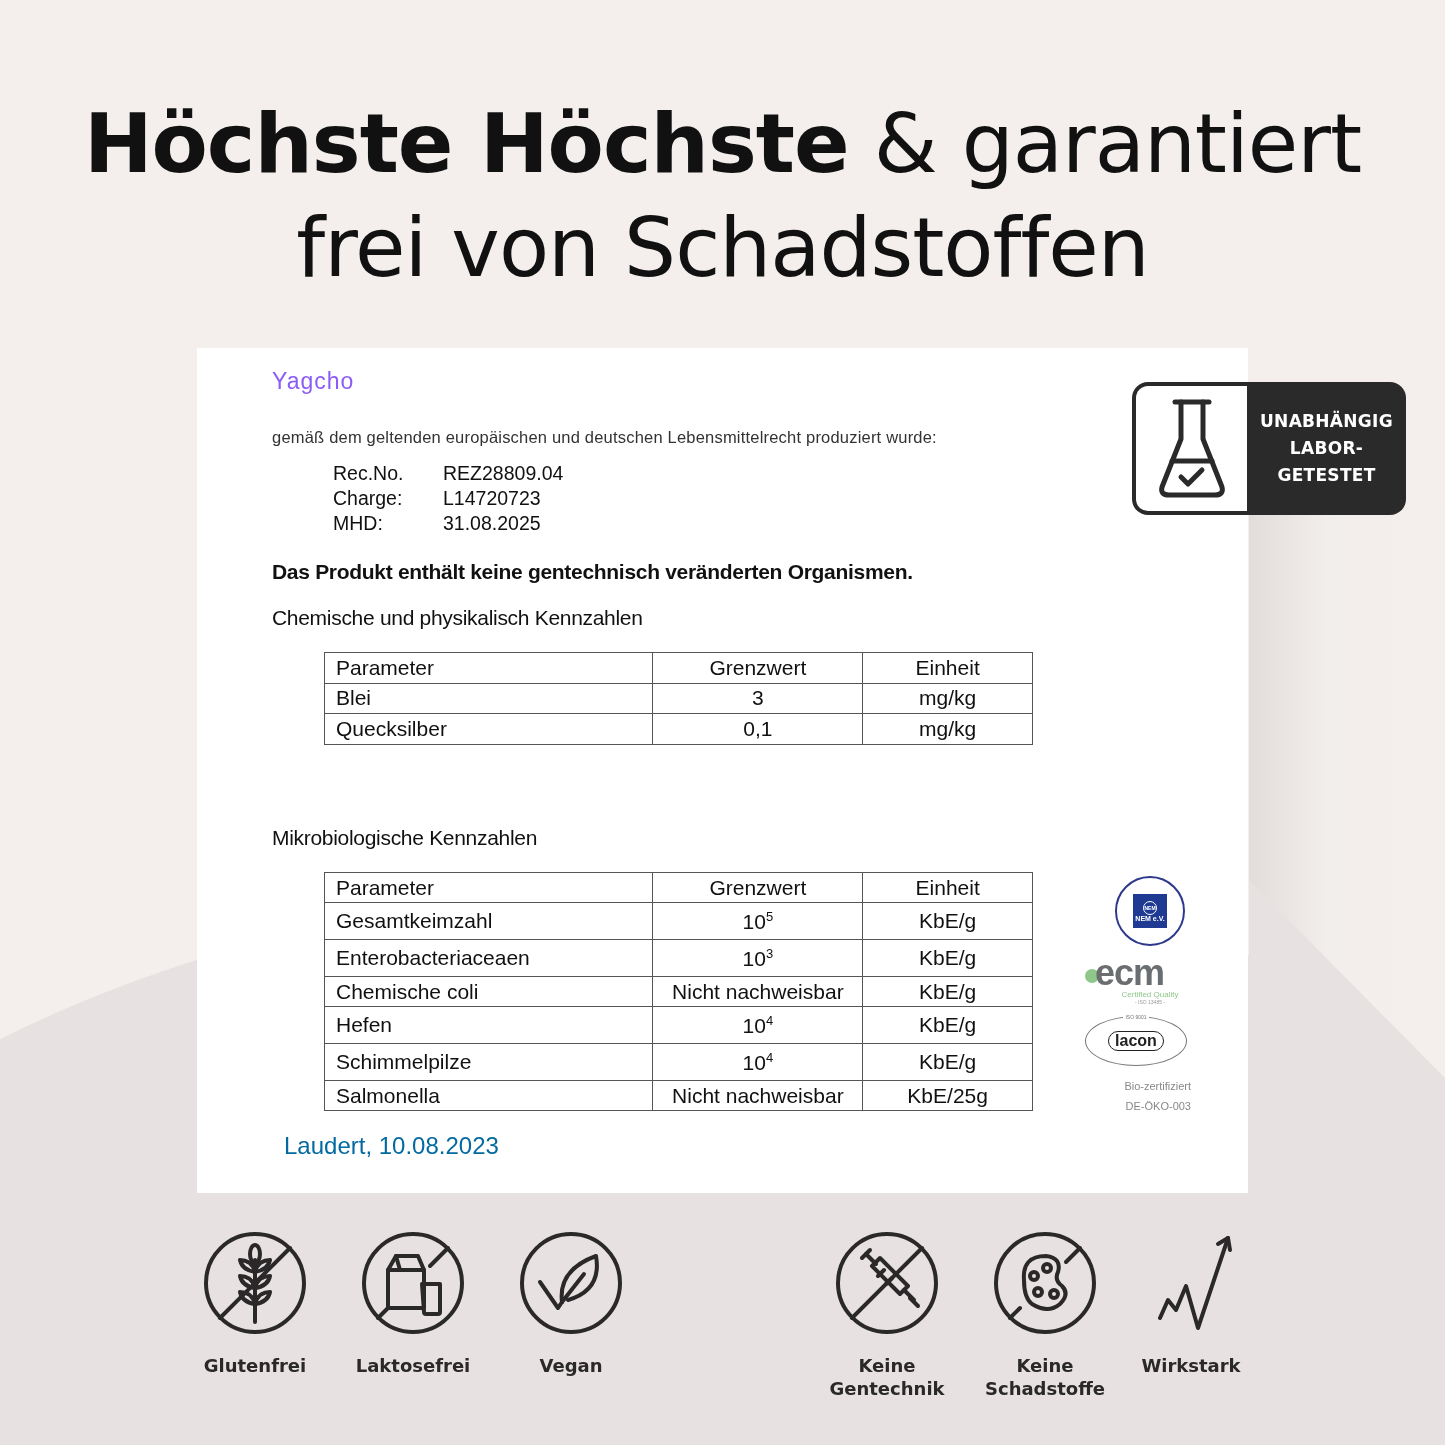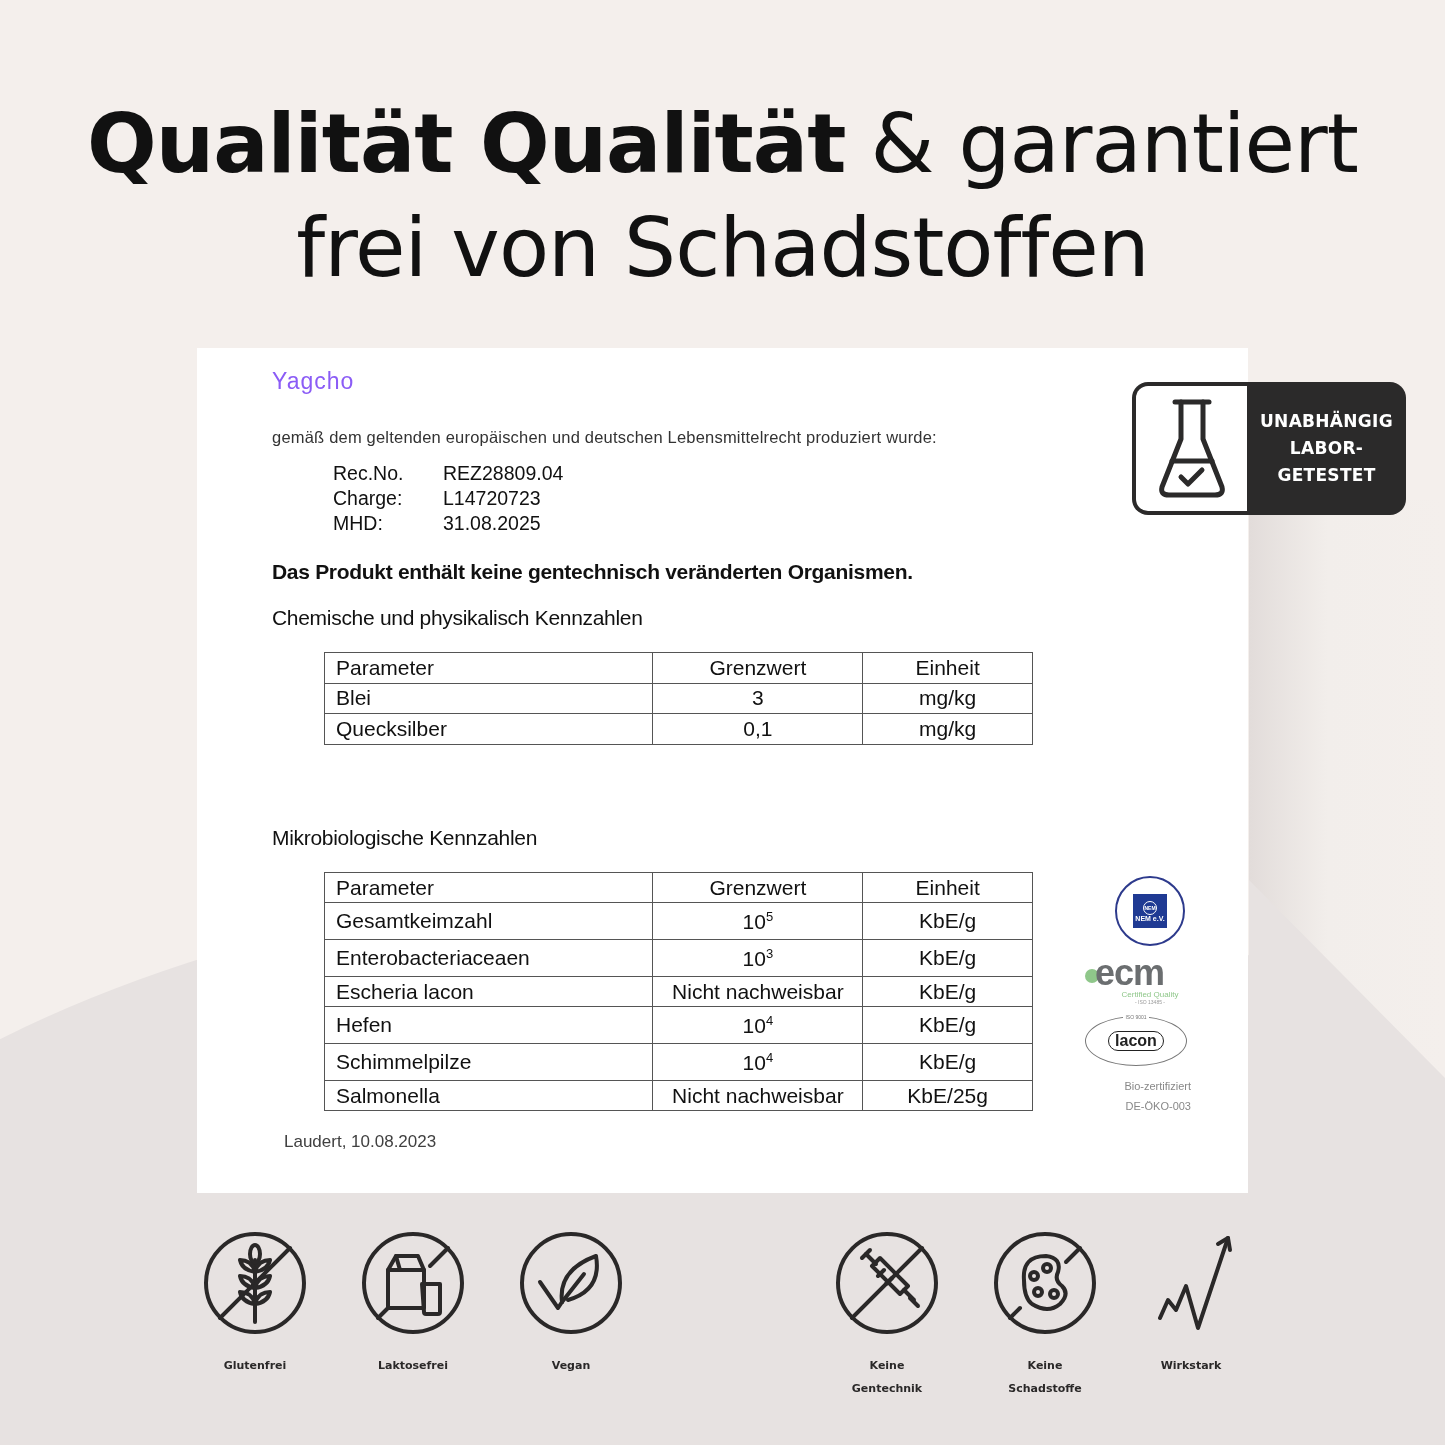--- a/index.html
+++ b/index.html
@@ -90,21 +90,21 @@
     table.t1 { top: 304px; }
     table.t1 tr { height: 30.5px; }
     table.t2 { top: 524px; }
     table.t2 tr.h { height: 30px; }
     table.t2 tr.tall { height: 37px; }
     table.t2 tr.short { height: 30px; }
     sup { font-size: 13px; vertical-align: 8px; }
 
     .doc .signature {
       position: absolute; left: 87px; top: 784px;
-      font-size: 17px; color: #404040;
+      font-size: 24px; color: #0369a1;
     }
 
     
     .logos { position: absolute; left: 880px; top: 520px; width: 130px; }
     .nem {
       position: absolute; left: 38px; top: 8px;
       width: 70px; height: 70px; border-radius: 50%;
       border: 2px solid #2d3a8c;
       display: flex; align-items: center; justify-content: center;
     }
@@ -169,33 +169,33 @@
     .features {
       position: absolute; left: 180px; top: 1230px; width: 1090px; height: 180px;
     }
     .feature {
       position: absolute; top: 0; width: 150px; text-align: center;
     }
     .feature svg { display: block; margin: 0 auto; }
     .feature .fl {
       margin-top: 18px;
       font-family: "DejaVu Sans", sans-serif; font-weight: 700;
-      font-size: 11px; line-height: 23px; color: #2a2828;
+      font-size: 18px; line-height: 23px; color: #2a2828;
       white-space: pre-line;
     }
   </style>
 </head>
 <body>
 
 <div class="bg-curve"></div>
 <div class="bg-curve-right"></div>
 <div class="bg-wedge"></div>
 
 <h1 class="headline">
-  <span class="bold">Qualität Qualität</span><span class="light"> &amp; garantiert</span><br>
+  <span class="bold">Höchste Höchste</span><span class="light"> &amp; garantiert</span><br>
   <span class="light">frei von Schadstoffen</span>
 </h1>
 
 <div class="doc">
   <div class="company">Yagcho</div>
   <div class="intro">gemäß dem geltenden europäischen und deutschen Lebensmittelrecht produziert wurde:</div>
   <div class="meta">
     <div class="row">
       <span class="k">Rec.No.</span>
       <span>REZ28809.04</span>
@@ -244,21 +244,21 @@
       <td class="c1">Gesamtkeimzahl</td>
       <td class="c2"><span>10</span><sup>5</sup></td>
       <td class="c3">KbE/g</td>
     </tr>
     <tr class="tall">
       <td class="c1">Enterobacteriaceaen</td>
       <td class="c2"><span>10</span><sup>3</sup></td>
       <td class="c3">KbE/g</td>
     </tr>
     <tr class="short">
-      <td class="c1">Escheria lacon</td>
+      <td class="c1">Chemische coli</td>
       <td class="c2">Nicht nachweisbar</td>
       <td class="c3">KbE/g</td>
     </tr>
     <tr class="tall">
       <td class="c1">Hefen</td>
       <td class="c2"><span>10</span><sup>4</sup></td>
       <td class="c3">KbE/g</td>
     </tr>
     <tr class="tall">
       <td class="c1">Schimmelpilze</td>

